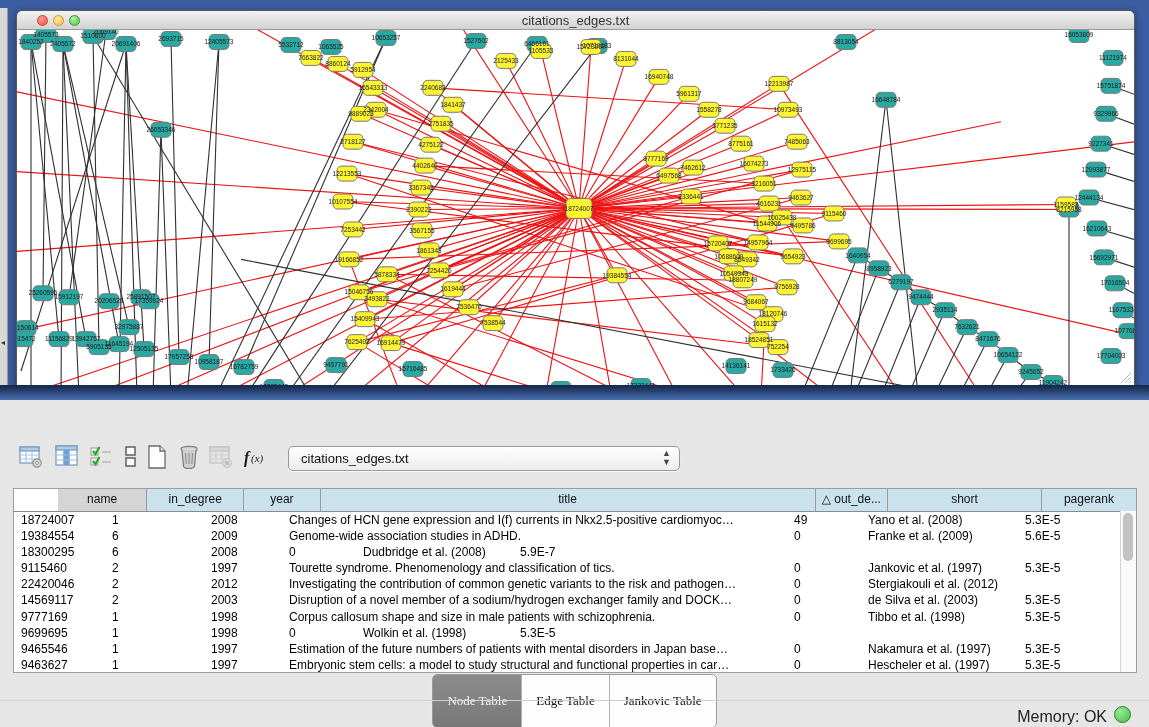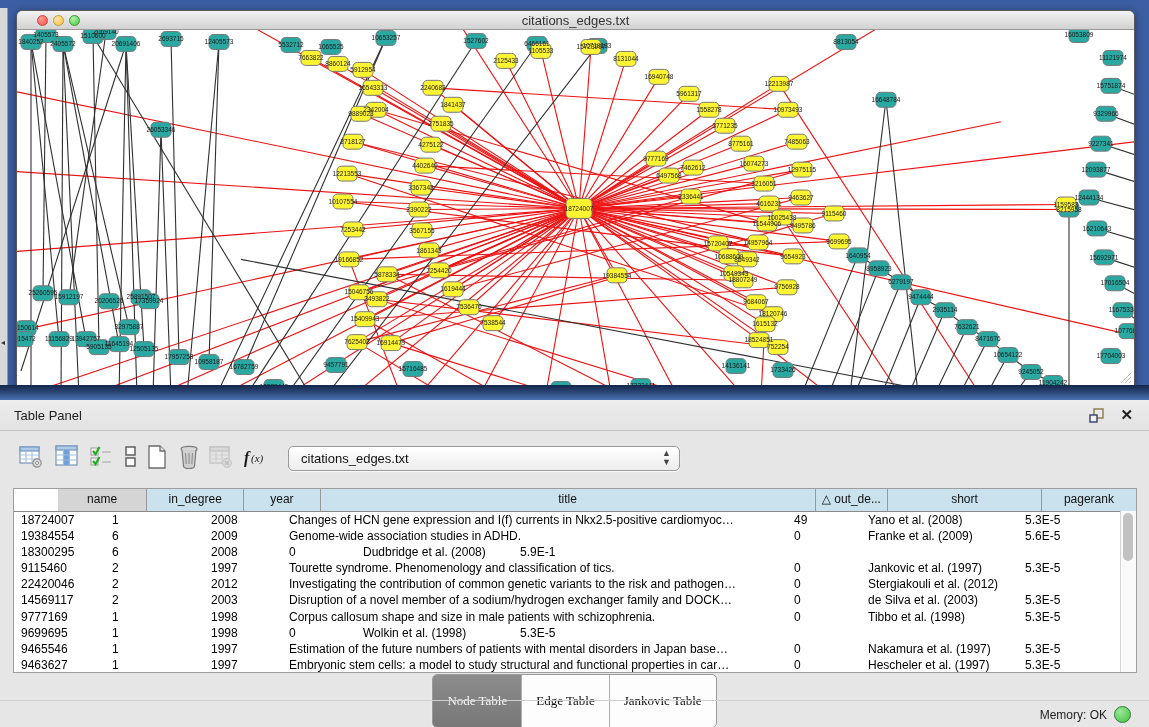--- a/index.html
+++ b/index.html
@@ -43,21 +43,21 @@
   #vscroll{position:absolute;right:0;top:22px;bottom:0;width:15px;background:#fafafa;border-left:1px solid #d5d5d5;}
   #vthumb{position:absolute;left:2px;top:2px;width:10px;height:48px;border-radius:6px;background:#c2c2c2;}
   
   #tabbar{position:absolute;left:0;top:274px;width:100%;height:26px;text-align:center;}
   .seg{display:inline-flex;border:1px solid #9a9a9a;border-radius:5px;overflow:hidden;background:#fdfdfd;box-shadow:0 1px 1px rgba(255,255,255,.9);}
   .seg button{font-family:Liberation Serif, serif;font-size:13px;padding:18px 14px;border:none;background:transparent;color:#111;border-right:1px solid #b0b0b0;cursor:default;}
   .seg button:last-child{border-right:none;}
   .seg button.active{background:linear-gradient(180deg,#8c8c8c,#787878);color:#f4f4f4;}
   
   #statusbar{position:absolute;left:0;top:300px;width:100%;height:27px;border-top:1px solid #cfcfcf;}
-  #memory-label{position:absolute;right:42px;top:7px;font-size:12px;color:#222;}
+  #memory-label{position:absolute;right:42px;top:7px;font-size:16px;color:#222;}
   #memory-dot{position:absolute;right:18px;top:5px;width:15px;height:15px;border-radius:50%;background:radial-gradient(circle at 35% 30%,#9ae898,#45c045);border:1px solid #2e7d32;}
 </style>
 </head>
 <body>
 
 <div id="desktop">
   <div id="left-strip"></div>
   <div id="left-collapse">◂</div>
 
   <div id="net-window">
@@ -535,28 +535,20 @@
         <path d="M3,13 L13,3 M7,13 L13,7 M11,13 L13,11" stroke="#8a8a8a" stroke-width="1" fill="none"></path>
       </svg>
     </div>
   </div>
 
   <div id="bottom-blue"></div>
 </div>
 <div id="splitter-handle">▴▾</div>
 
 <div id="table-panel">
-  <div id="panel-header">
-    <span id="panel-title">Table Panel</span>
-    <svg id="float-icon" viewBox="0 0 16 16">
-      <rect x="5" y="2" width="9" height="9" fill="none" stroke="#8a7b4a" stroke-width="1.4"></rect>
-      <rect x="1" y="8" width="7" height="7" fill="#efefef" stroke="#33406a" stroke-width="1.4"></rect>
-    </svg>
-    <span id="close-icon">✕</span>
-  </div>
 
   <div id="toolbar">
     <svg class="tb-icon" style="left:18px" viewBox="0 0 26 26">
       <rect x="2" y="3" width="19" height="16" fill="#fff" stroke="#7d9cc0" stroke-width="1.3"></rect>
       <rect x="2" y="3" width="19" height="4" fill="#aecbe8" stroke="#7d9cc0" stroke-width="1.3"></rect>
       <path d="M2 11h19 M2 15h19 M8 7v12 M14 7v12" stroke="#a9c6e2" stroke-width="1.2"></path>
       <circle cx="19" cy="19" r="4.2" fill="#d9d9d9" stroke="#909090" stroke-width="1.2"></circle>
       <circle cx="19" cy="19" r="1.5" fill="#fff" stroke="#909090"></circle>
     </svg>
     <svg class="tb-icon" style="left:54px" viewBox="0 0 26 26">
@@ -630,21 +622,21 @@
           <div class="gcell" style="width: 74px;">0</div>
           <div class="gcell" style="width: 157px;">Franke et al. (2009)</div>
           <div class="gcell" style="width: 96px;">5.6E-5</div>
         </div>
         <div class="grow">
           <div class="gcell" style="width: 91px;">18300295</div>
           <div class="gcell" style="width: 99px;">6</div>
           <div class="gcell" style="width: 78px;">2008</div>
           <div class="gcell" style="width: 74px;">0</div>
           <div class="gcell" style="width: 157px;">Dudbridge et al. (2008)</div>
-          <div class="gcell" style="width: 96px;">5.9E-1</div>
+          <div class="gcell" style="width: 96px;">5.9E-7</div>
         </div>
         <div class="grow">
           <div class="gcell" style="width: 91px;">9115460</div>
           <div class="gcell" style="width: 99px;">2</div>
           <div class="gcell" style="width: 78px;">1997</div>
           <div class="gcell" style="width: 505px;">Tourette syndrome. Phenomenology and classification of tics.</div>
           <div class="gcell" style="width: 74px;">0</div>
           <div class="gcell" style="width: 157px;">Jankovic et al. (1997)</div>
           <div class="gcell" style="width: 96px;">5.3E-5</div>
         </div>

